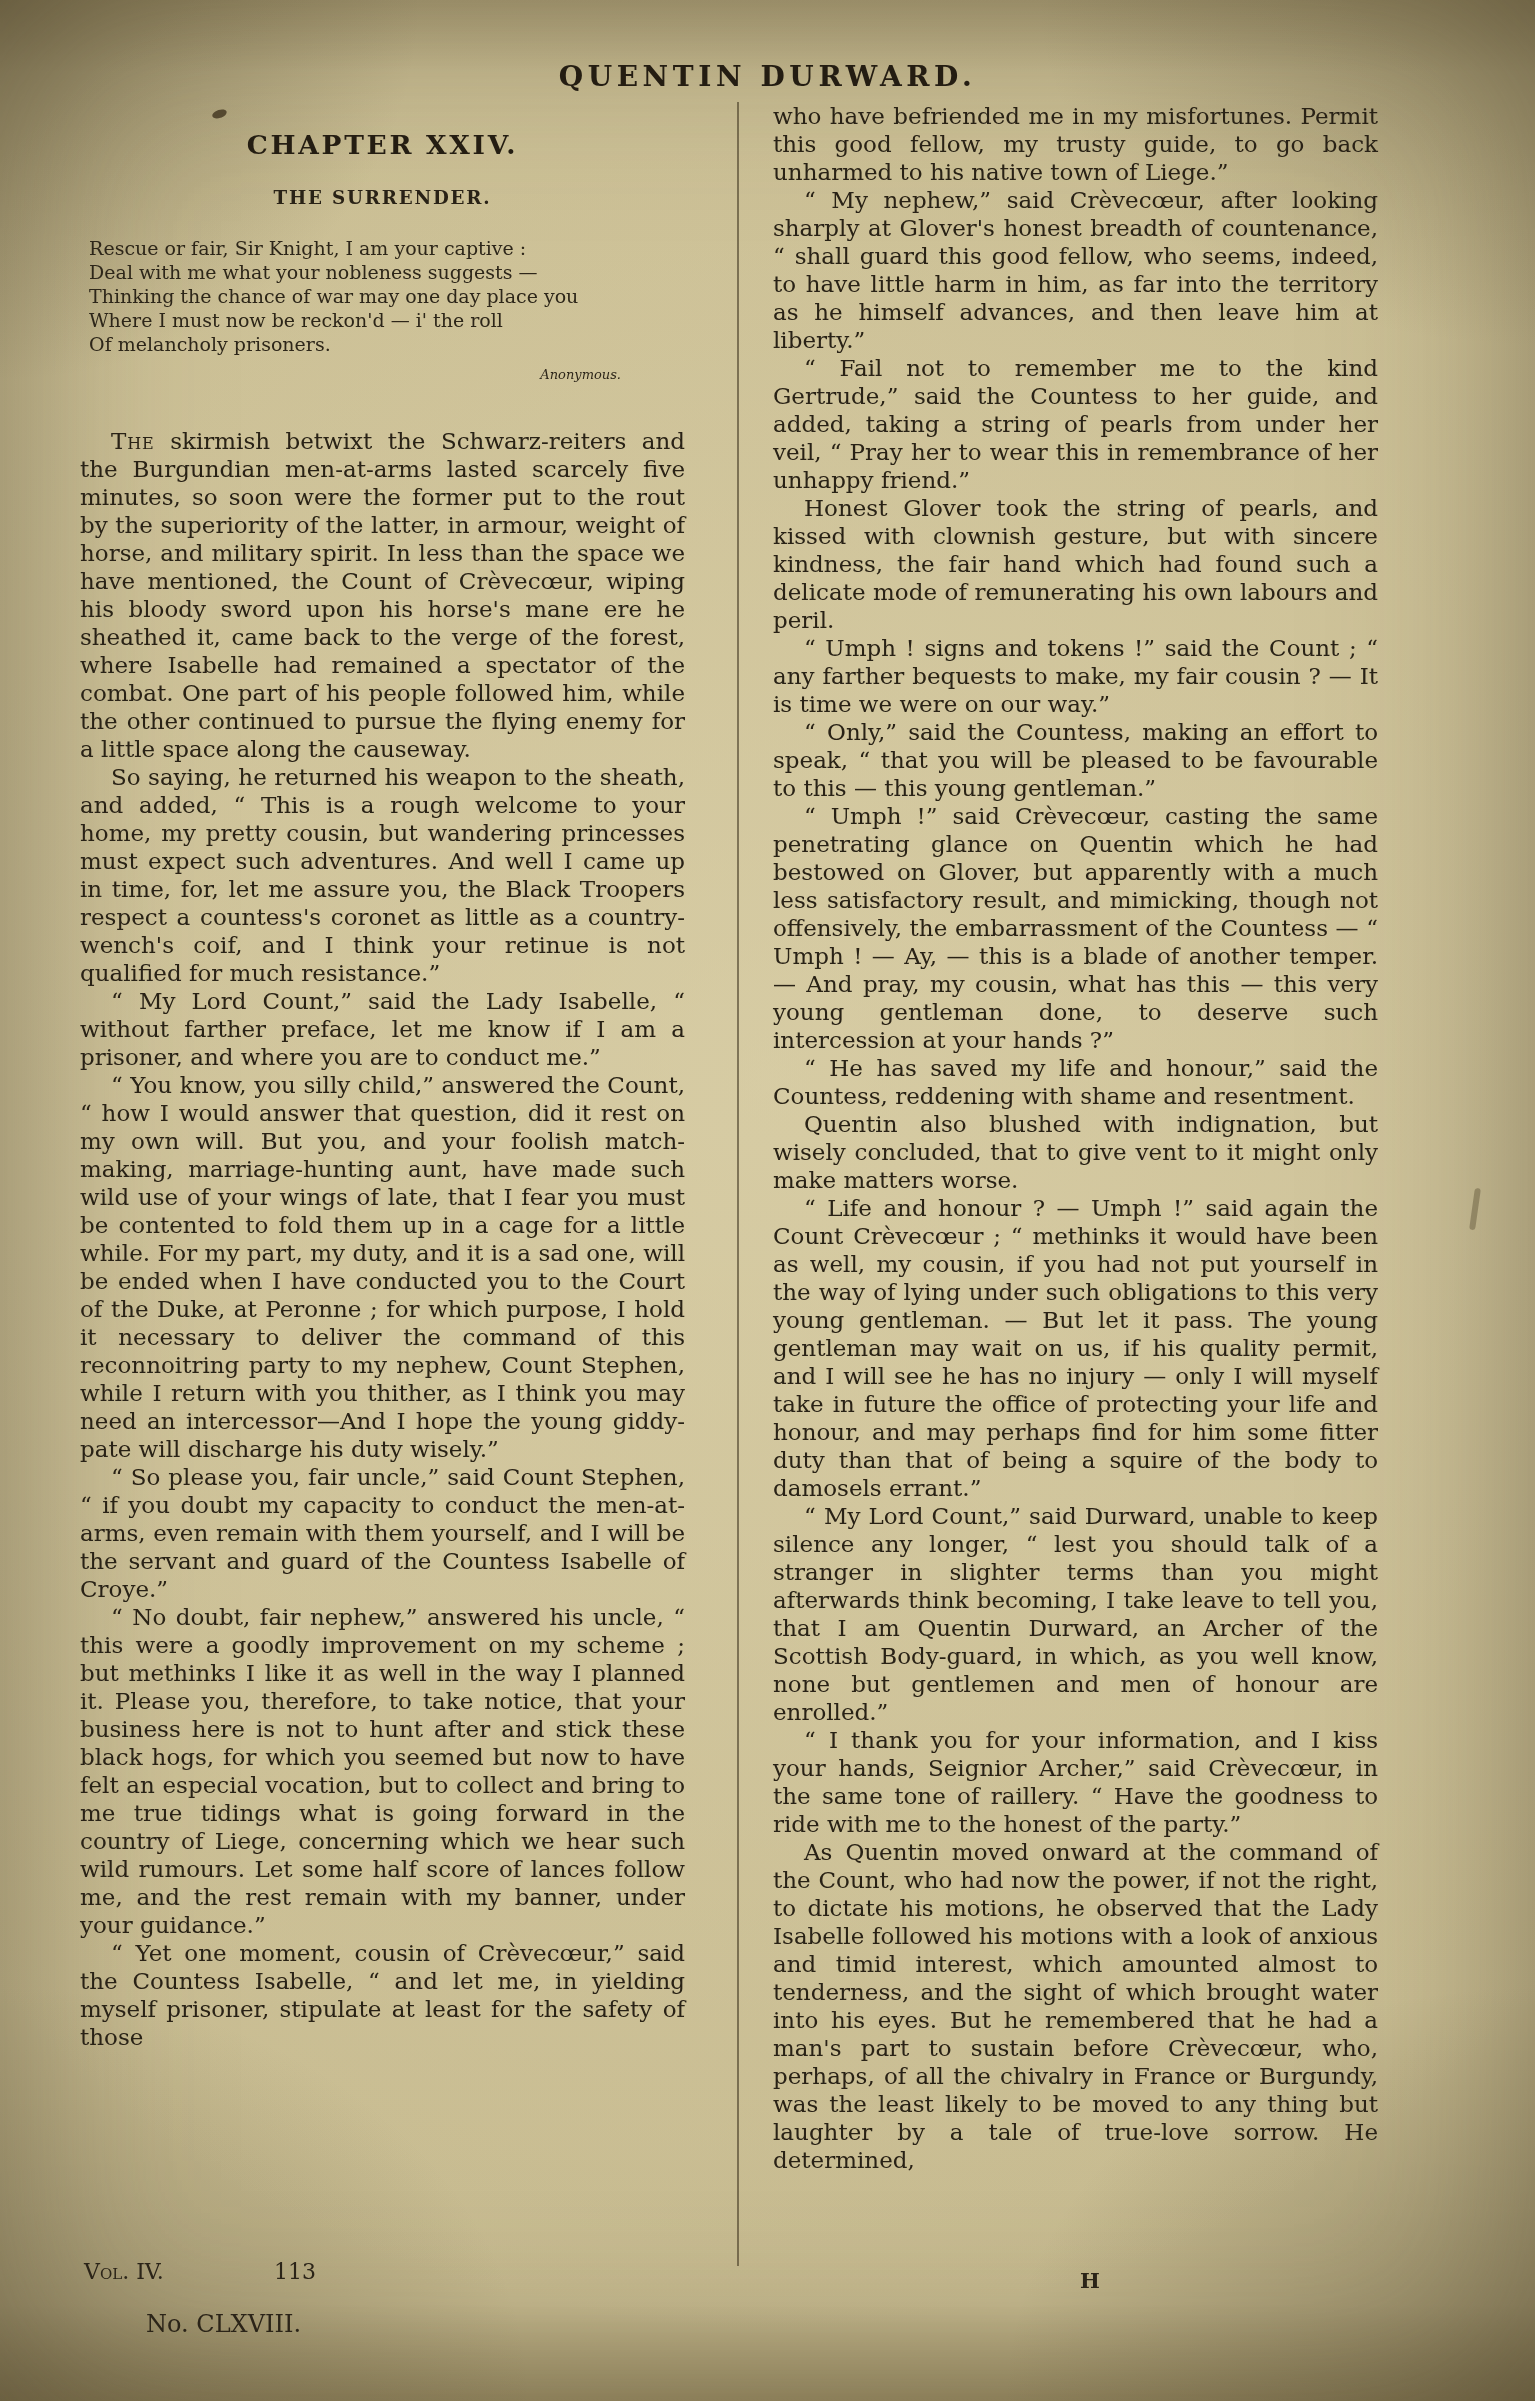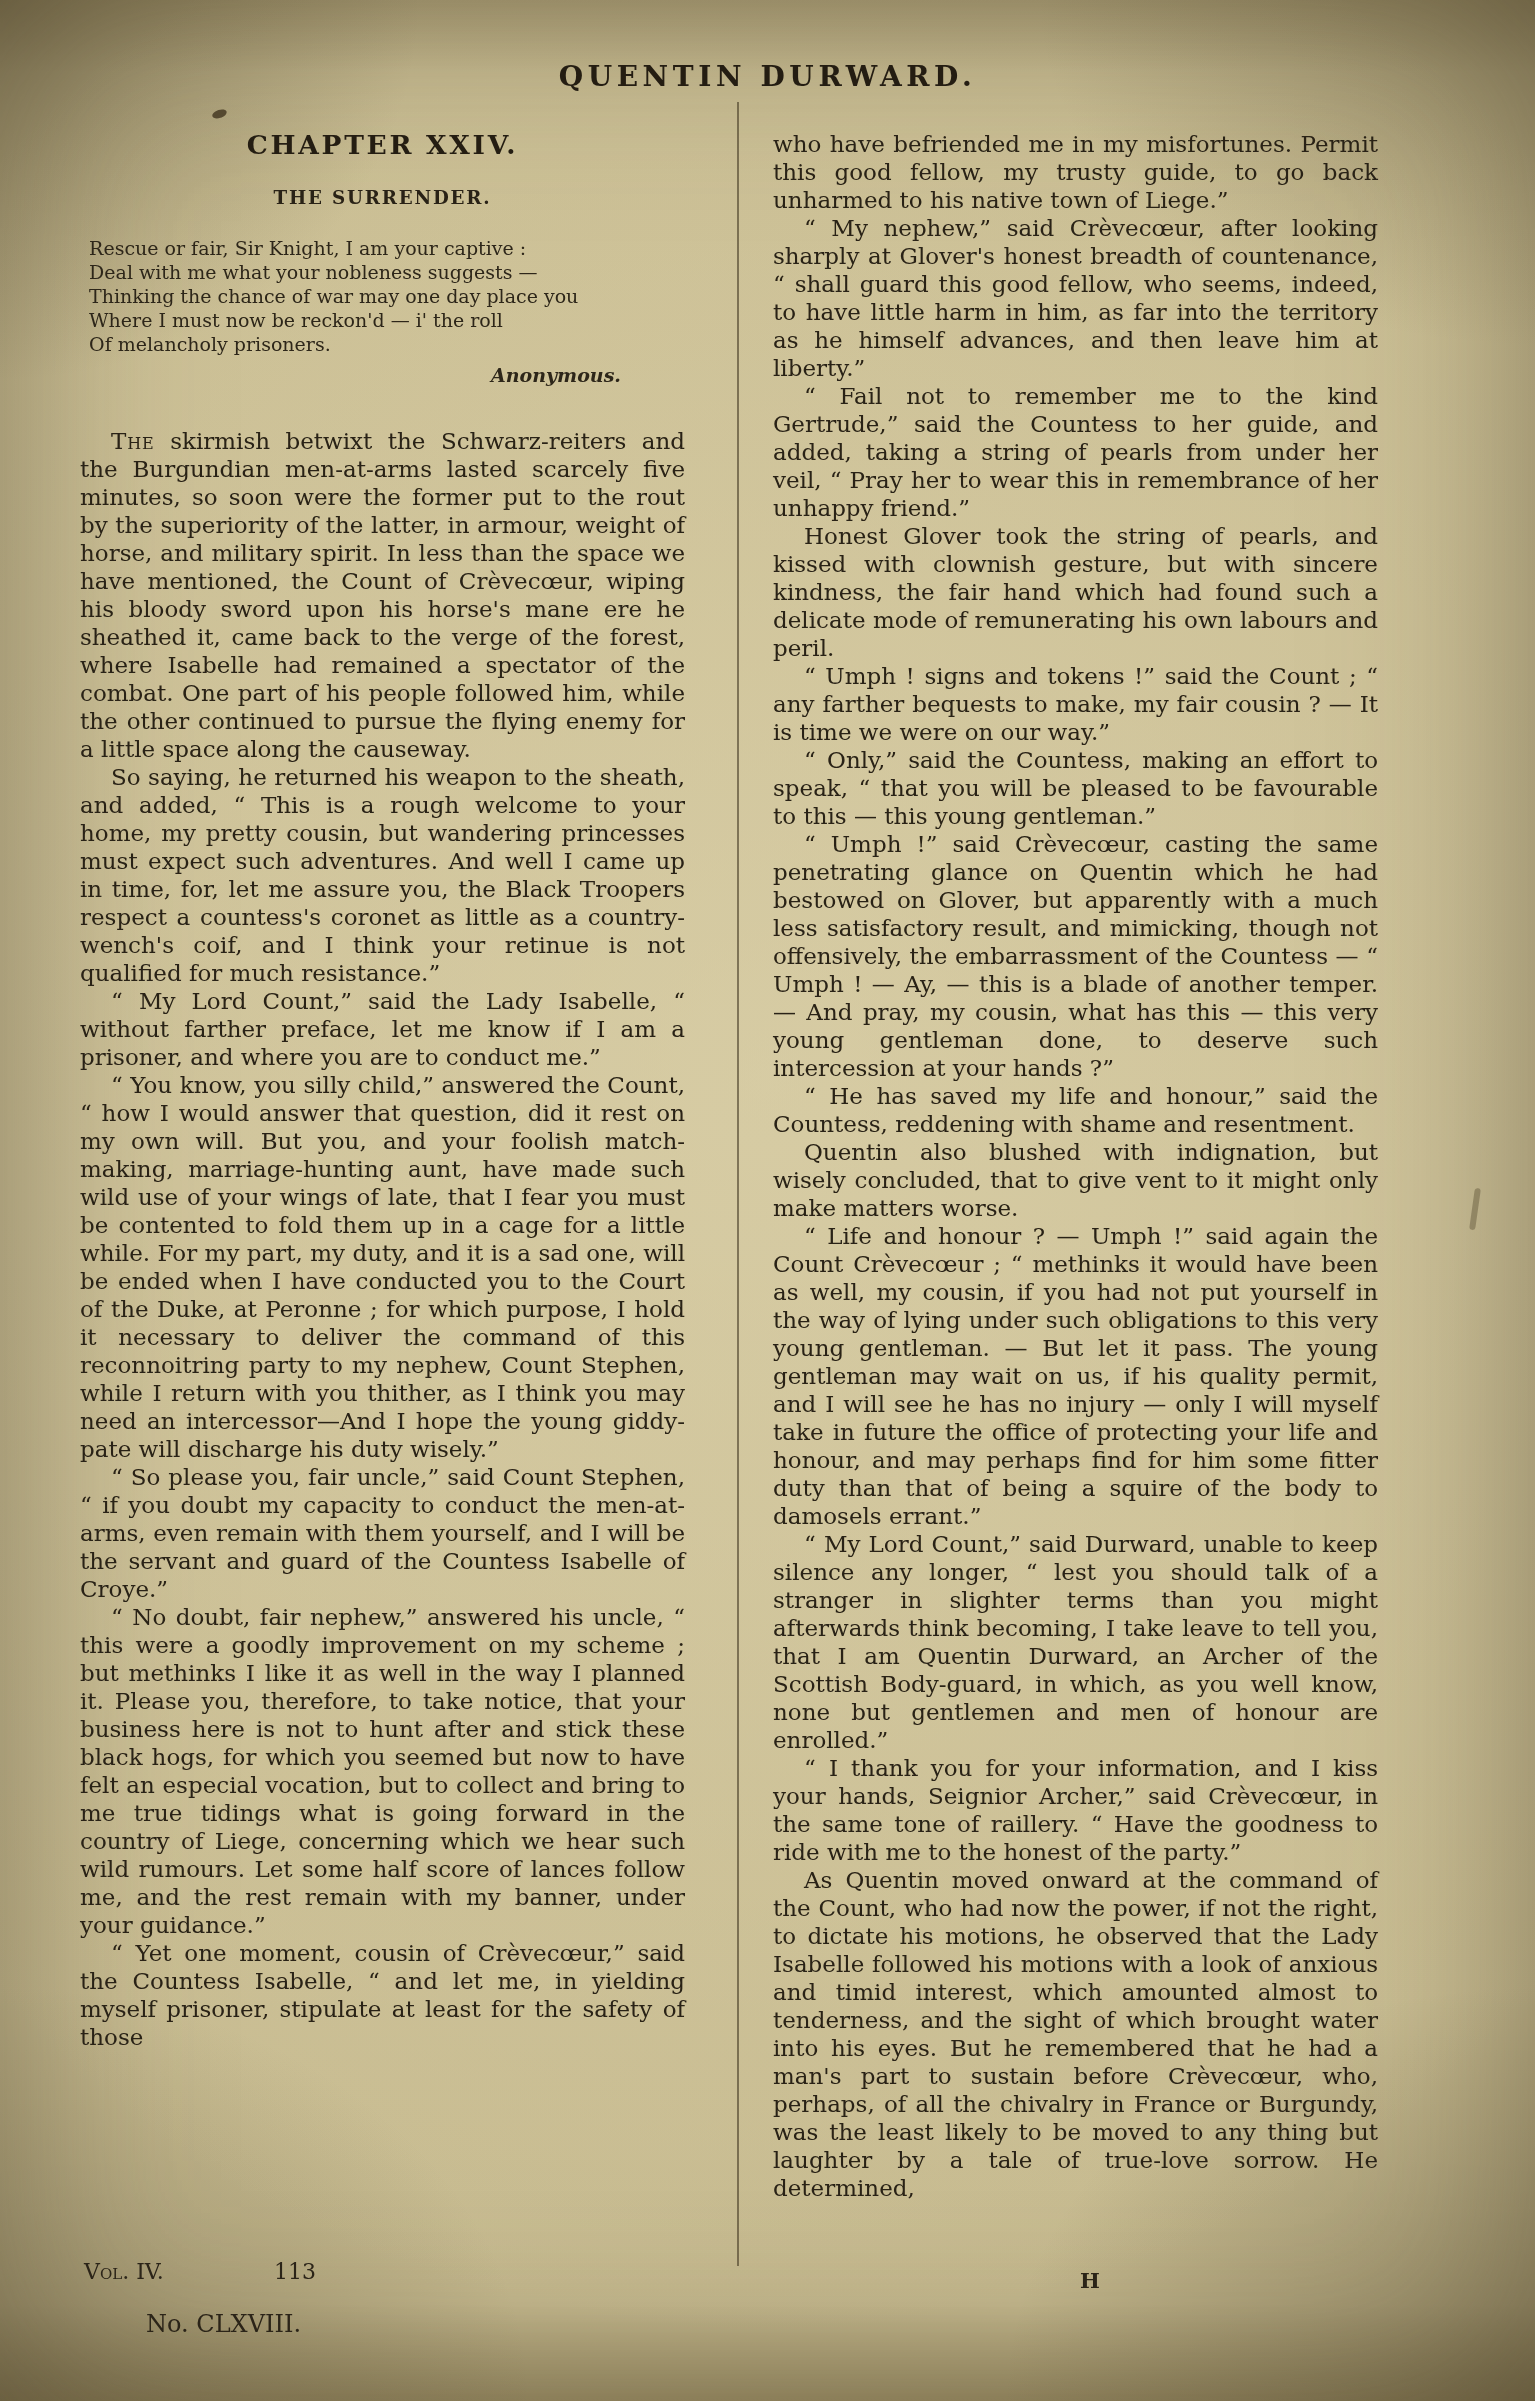--- a/index.html
+++ b/index.html
@@ -25,35 +25,35 @@
     position:absolute; top:60px; left:0; width:100%;
     text-align:center; font-size:28px; font-weight:bold;
     letter-spacing:4.6px; color:#241d12;
   }
   .divider {
     position:absolute; left:737px; top:102px; width:1.8px; height:2164px;
     background:rgba(56,46,26,.55);
   }
   .col { position:absolute; top:102px; width:605px; }
   .col-left  { left:80px;  }
-  .col-right { left:773px;margin-top:28px; }
+  .col-right { left:773px; }
   .chapter-head {
     text-align:center; font-size:26.5px; letter-spacing:2.7px;
     margin-top:27px; color:#241d12;font-weight:bold;
   }
   .chapter-sub {
     text-align:center; font-size:18.3px; font-weight:bold;
     letter-spacing:1.8px; margin-top:27.4px;
   }
   .epigraph {
     margin:27.4px 0 0 9.1px; font-size:19px; line-height:24px; color:#2d2619;
   }
   .epigraph .attribution {
-    font-style:italic; font-weight:bold; text-align:right;
-    margin:7.3px 64px 0 0; font-size:19px;
+    font-style:italic; font-weight:normal; text-align:right;
+    margin:7.3px 64px 0 0; font-size:13px;
   }
   .bodytext p {
     font-size:23px; line-height:28px; text-align:justify;
     text-indent:31px; color:#292216;
   }
   .bodytext p.noindent { text-indent:0; }
   .bodytext { margin-top:40px; }
   .col-right .bodytext { margin-top:0; }
   .lead { font-variant:small-caps; letter-spacing:0.9px; }
   .footer-item { position:absolute; font-size:22px; color:#2b2418; }

